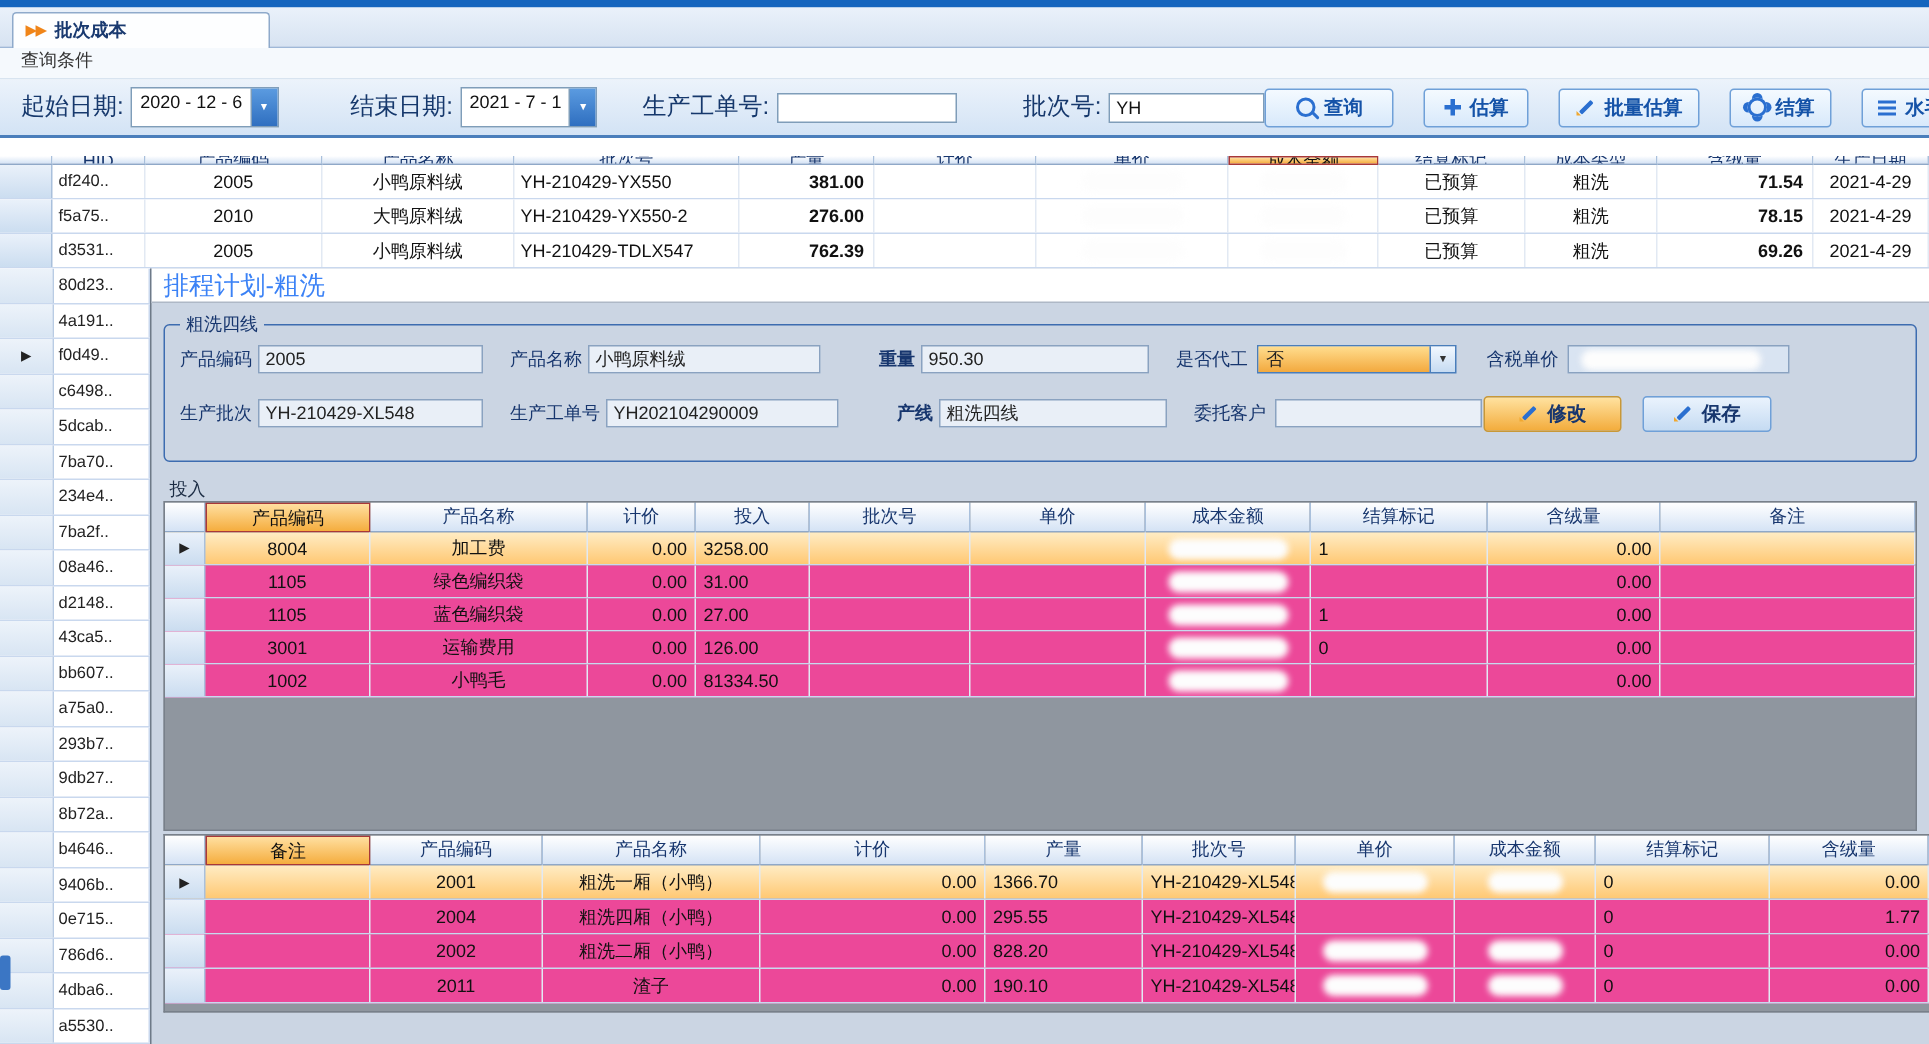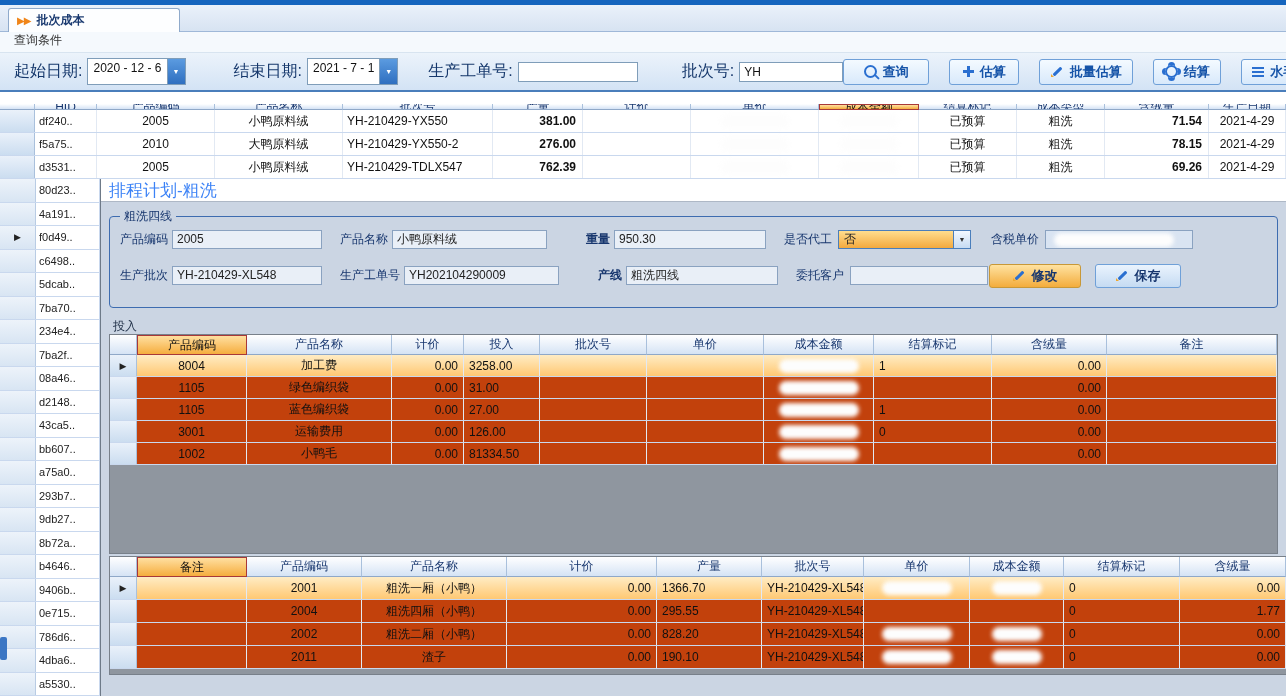--- a/index.html
+++ b/index.html
@@ -86,21 +86,21 @@
 
   
   .dgrid{margin:2px 8px 0 8px;background:#8f969f;border:1px solid #78808a;box-sizing:border-box;display:flex;flex-direction:column;overflow:hidden;}
   .igrid{height:220px;}
   .ogrid{height:119px;margin-right:0;border-right:none;}
   .icols{display:grid;grid-template-columns:27px 110px 145px 72px 76px 107px 117px 110px 118px 115px 1fr;}
   .ocols{display:grid;grid-template-columns:27px 110px 115px 145px 150px 105px 102px 106px 94px 116px 1fr;}
   .dghead{height:20px;flex:none;}
   .hc{background:linear-gradient(180deg,#ffffff,#d5e3f5);border-right:1px solid #a9c0dc;border-bottom:1px solid #8fa8c8;font-size:12px;color:#17366e;display:flex;align-items:center;justify-content:center;overflow:hidden;cursor:pointer;}
   .hc.hl{background:linear-gradient(180deg,#ffdfa0,#f5ad3e);border:1px solid #a83838;color:#111;}
-  .drow{height:22px;flex:none;background:#c2410c;border-bottom:1px solid #c9d8ee;box-sizing:border-box;cursor:pointer;}
+  .drow{height:22px;flex:none;background:#ec4899;border-bottom:1px solid #c9d8ee;box-sizing:border-box;cursor:pointer;}
   .orow{height:23px;}
   .drow.sel{background:linear-gradient(180deg,#ffecc4,#ffc873);}
   .dc{font-size:12px;color:#111;display:flex;align-items:center;justify-content:center;border-right:1px solid #e2e9f3;overflow:hidden;white-space:nowrap;}
   .dc.l{justify-content:flex-start;padding-left:5px;}
   .dc.r{justify-content:flex-end;padding-right:5px;}
   .dc.selc{background:linear-gradient(180deg,#eaf1fa,#cbddf0);border-right:1px solid #a9c0dc;font-size:9px;color:#222;}
 
   
   .smudge{background:#fdfdfd;filter:blur(2px);border-radius:8px;height:14px;display:inline-block;flex:none;}
   .sw120{width:120px;}.sw80{width:80px;}.sw68{width:68px;}.sw58{width:58px;}.sw70{width:70px;}.sw50{width:50px;}

